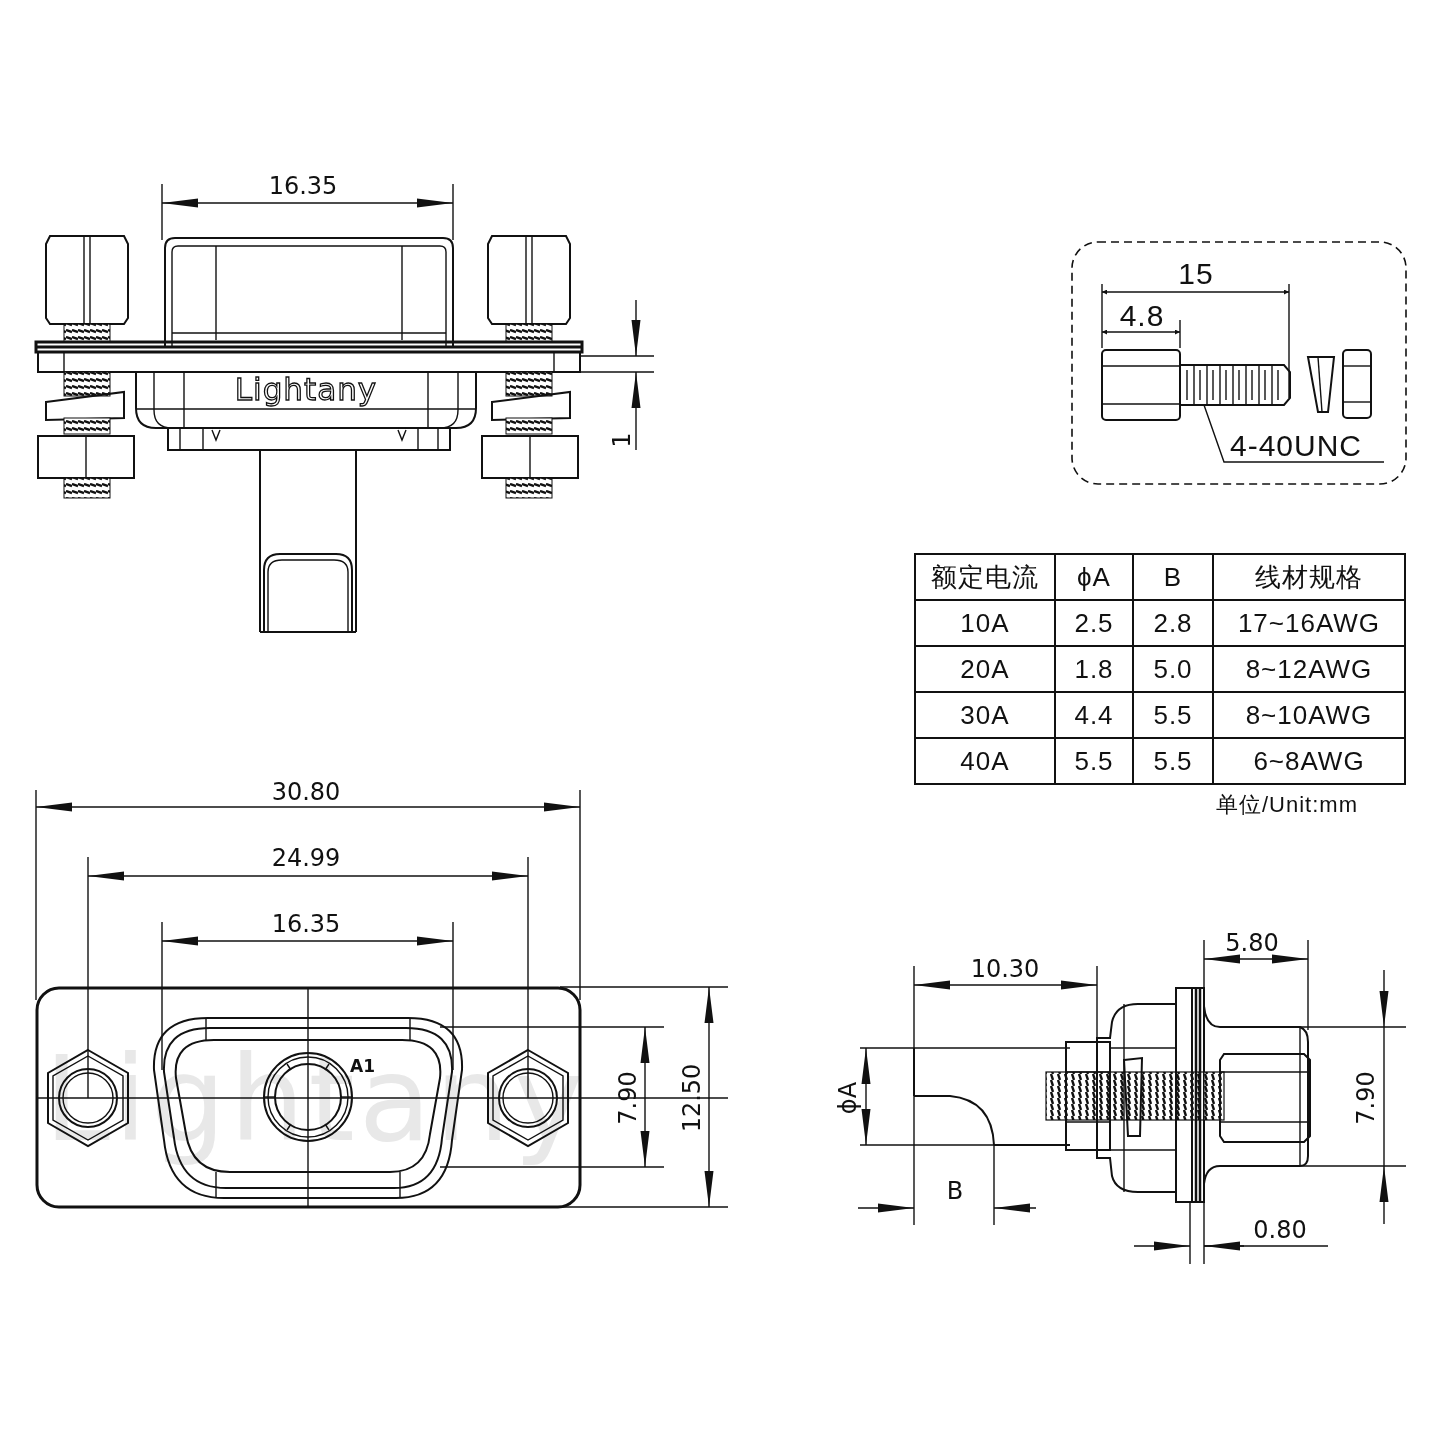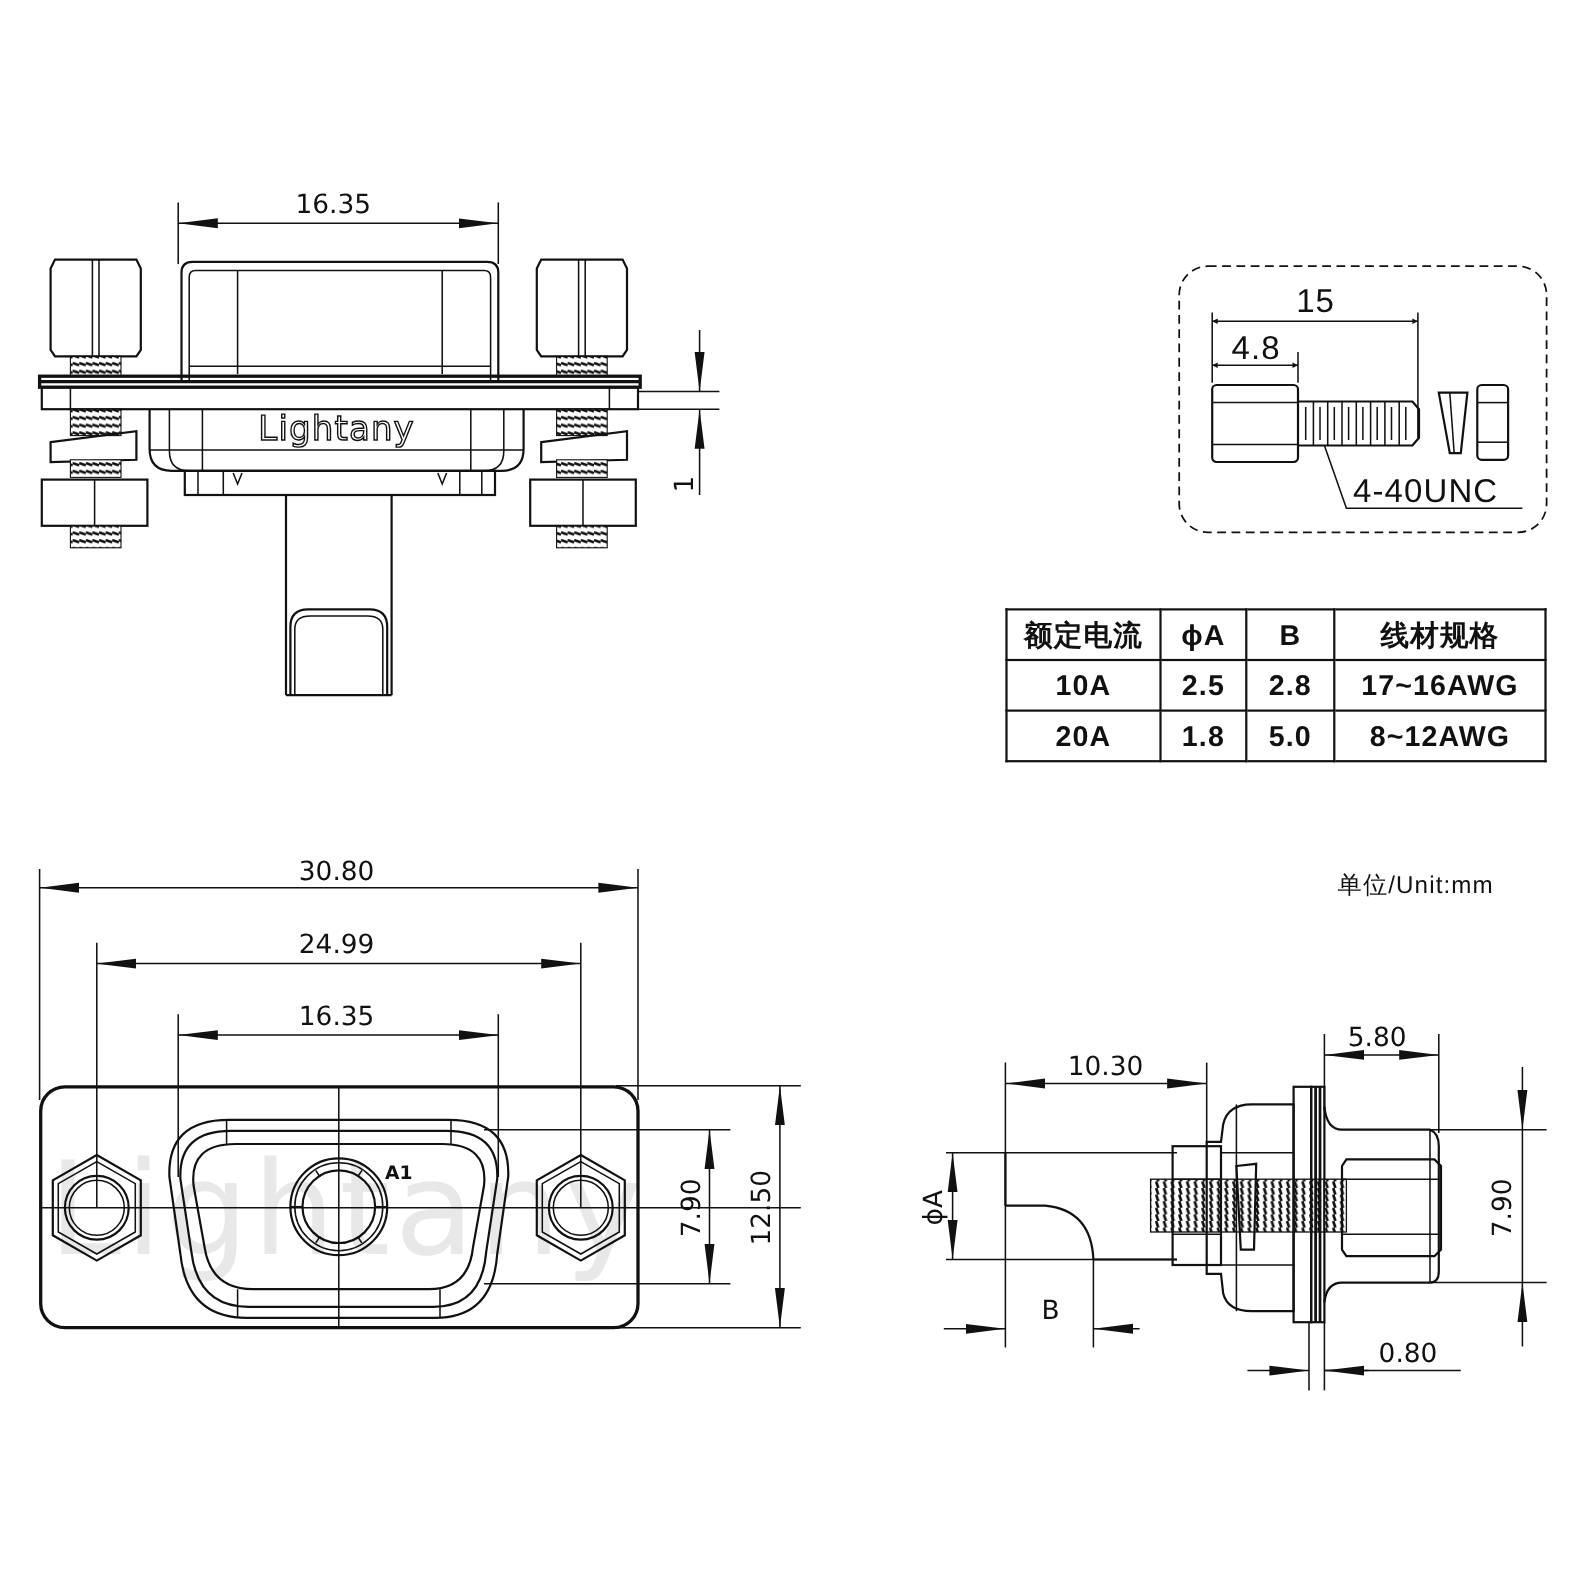--- a/index.html
+++ b/index.html
@@ -5,21 +5,21 @@
   html, body { margin: 0; padding: 0; background: #ffffff; }
   body { width: 1440px; height: 1440px; position: relative; overflow: hidden;
          font-family: "DejaVu Sans", "Liberation Sans", sans-serif; color: #111; }
   svg { position: absolute; left: 0; top: 0; }
   .dim { font-family: "DejaVu Sans", sans-serif; font-size: 24px; fill: #111; }
   .ln { stroke: #111; fill: none; stroke-width: 2; }
   .thin { stroke: #111; fill: none; stroke-width: 1.4; }
   .thick { stroke: #111; fill: none; stroke-width: 3; }
   .spec-table { position: absolute; left: 914px; top: 553px; border-collapse: collapse;
                 font-family: "Liberation Sans", "DejaVu Sans", sans-serif; font-size: 26px; }
-  .spec-table td, .spec-table th { border: 2px solid #111; text-align: center; font-weight: bold;
+  .spec-table td, .spec-table th { border: 2px solid #111; text-align: center; font-weight: normal;
                 height: 44px; padding: 0; letter-spacing: 1px; margin-left: 11px; }
   .c0 { width: 138px; } .c1 { width: 76px; } .c2 { width: 78px; } .c3 { width: 190px; }
   .unit { position: absolute; left: 1216px; top: 790px; font-family: "Liberation Sans", "DejaVu Sans", sans-serif;
           font-size: 22px; letter-spacing: 1px; }
   .inset-label { font-family: "Liberation Sans", sans-serif; font-size: 30px; fill: #111; letter-spacing: 1px; }
 </style>
 </head>
 <body>
 
 <svg width="1440" height="1440" viewBox="0 0 1440 1440">
@@ -302,15 +302,27 @@
     <td>2.5</td>
     <td>2.8</td>
     <td>17~16AWG</td>
   </tr>
   <tr>
     <td>20A</td>
     <td>1.8</td>
     <td>5.0</td>
     <td>8~12AWG</td>
   </tr>
+  <tr>
+    <td>30A</td>
+    <td>4.4</td>
+    <td>5.5</td>
+    <td>8~10AWG</td>
+  </tr>
+  <tr>
+    <td>40A</td>
+    <td>5.5</td>
+    <td>5.5</td>
+    <td>6~8AWG</td>
+  </tr>
 </tbody>
   </table>
 <div class="unit">单位/Unit:mm</div>
 
 </body></html>

